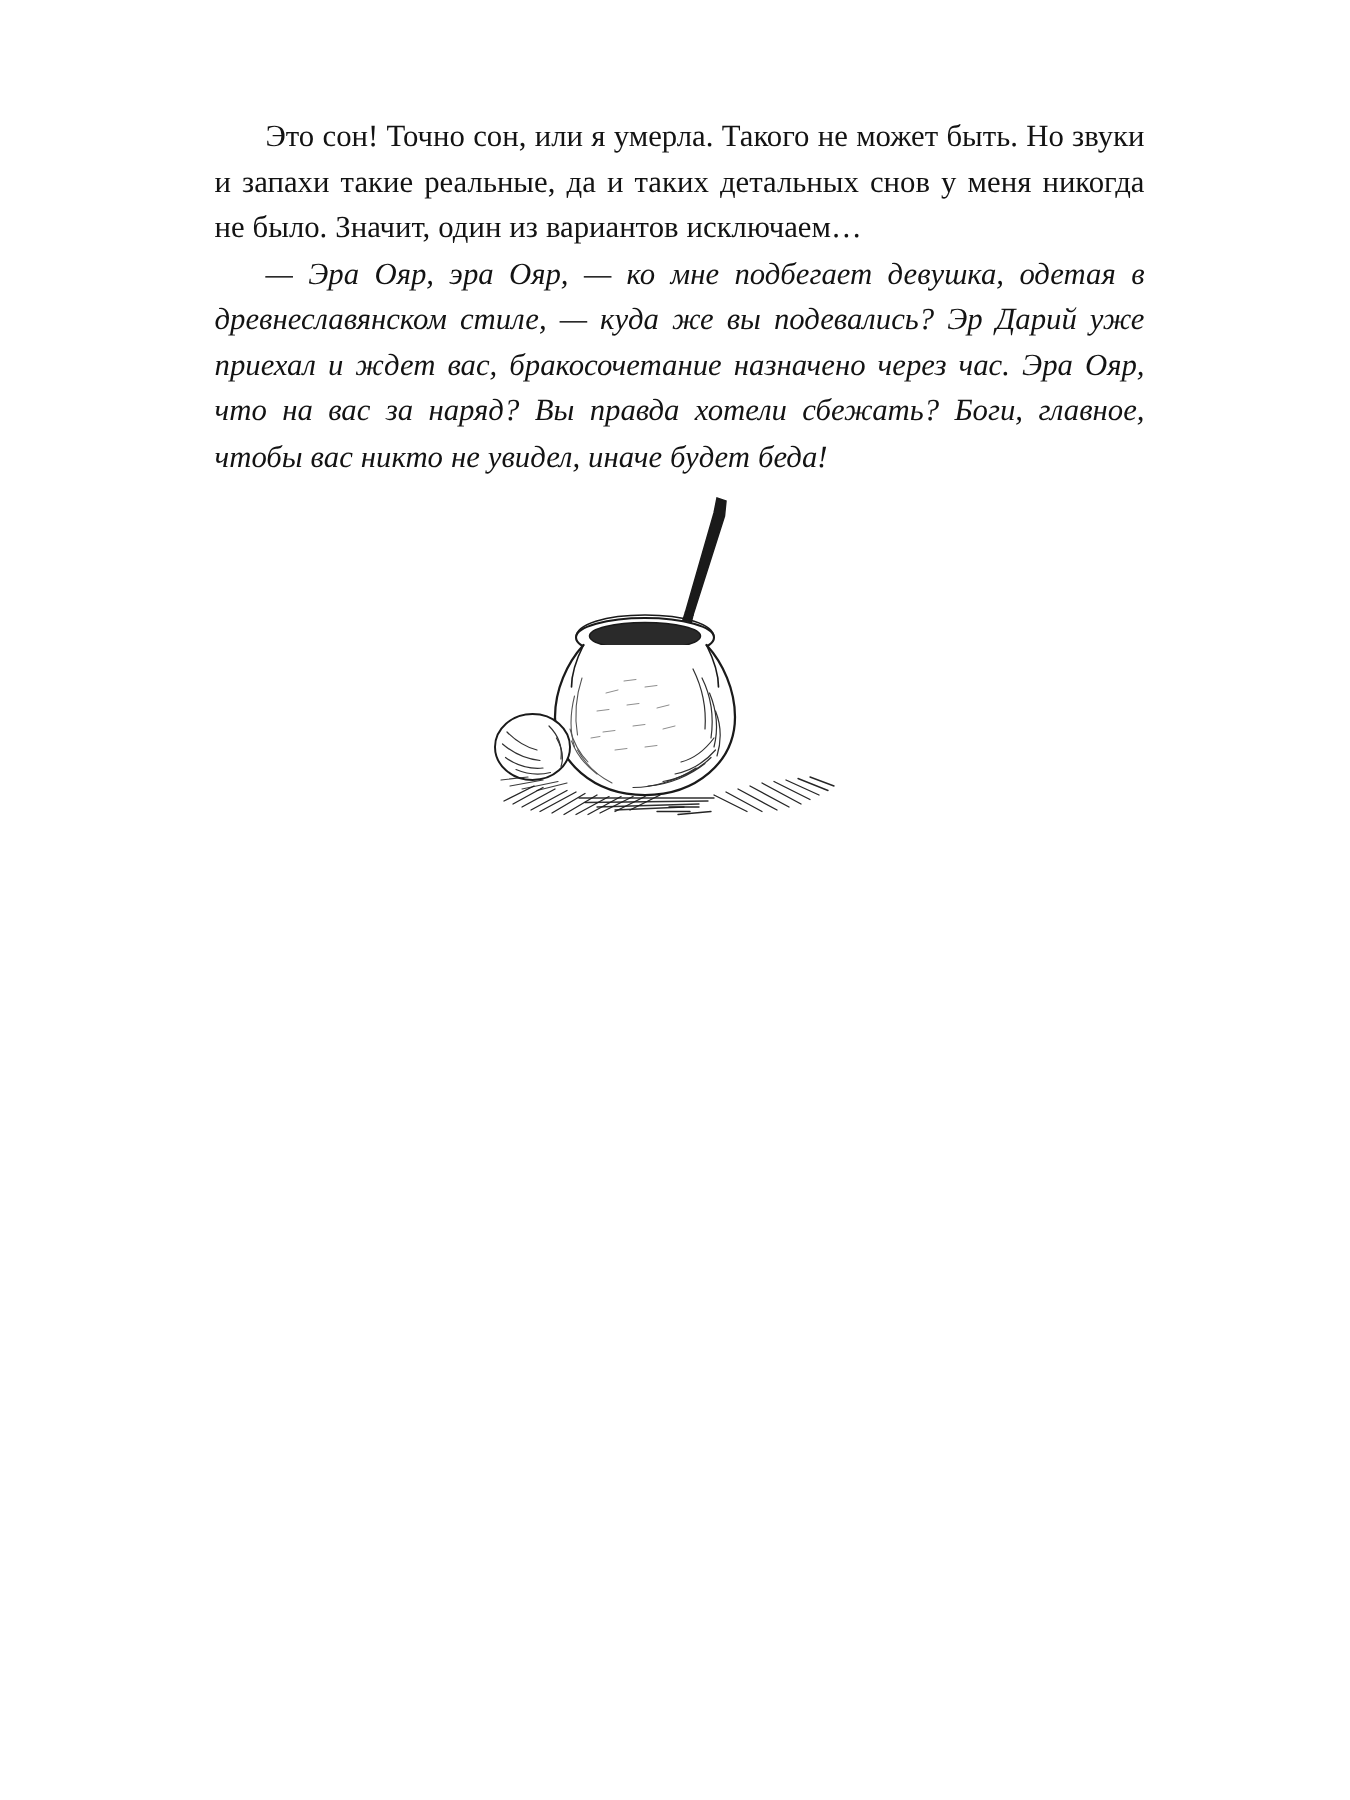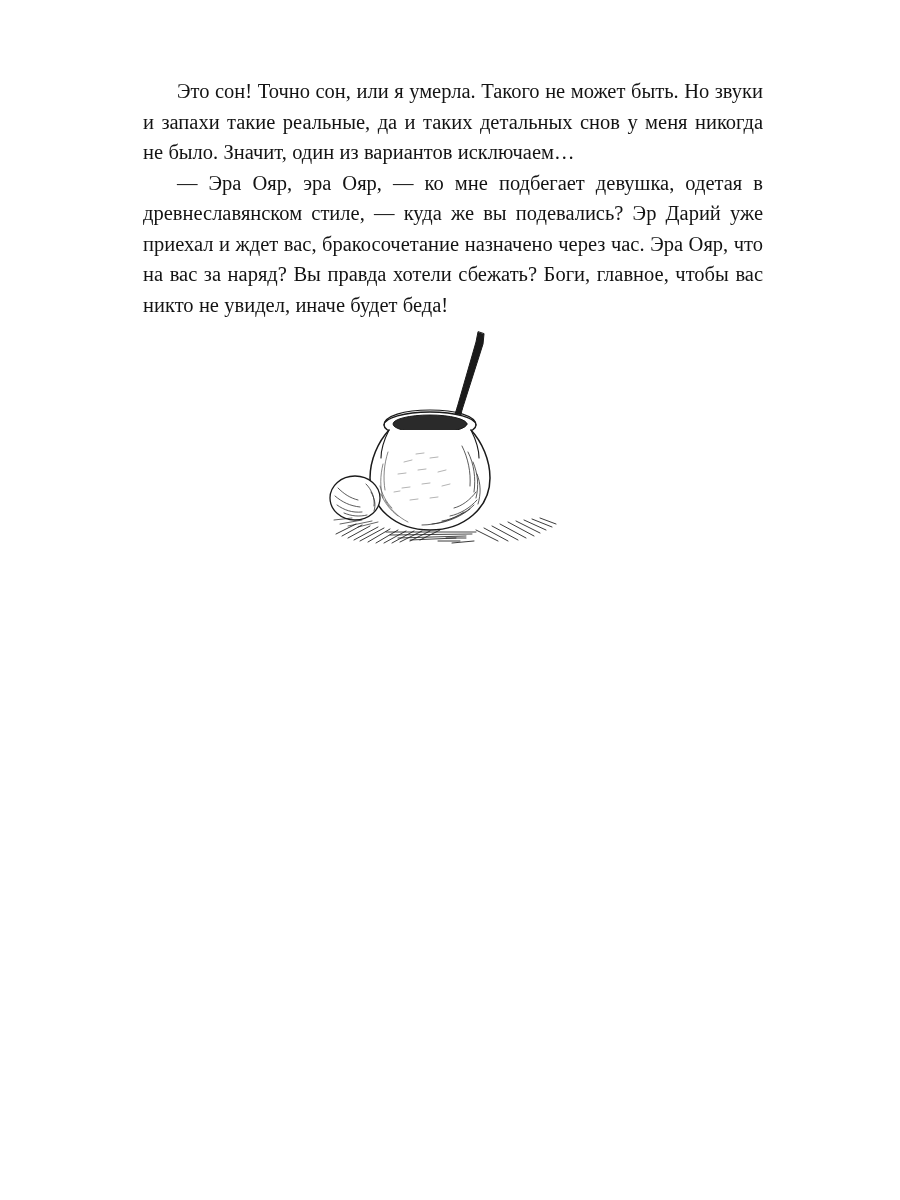--- a/index.html
+++ b/index.html
@@ -32,20 +32,21 @@
     text-indent: 34px;
     font-size: 20.5px;
     line-height: 30.5px;
     text-align: justify;
     color: #131313;
     hyphens: none;
     word-spacing: 0.2px;
   }
   .para + .para {
     margin-top: 0;
+    font-style: italic;
   }
   .illustration {
     position: absolute;
     left: 326px;
     top: 312px;
     width: 248px;
     height: 250px;
   }
   .illustration svg {
     display: block;

